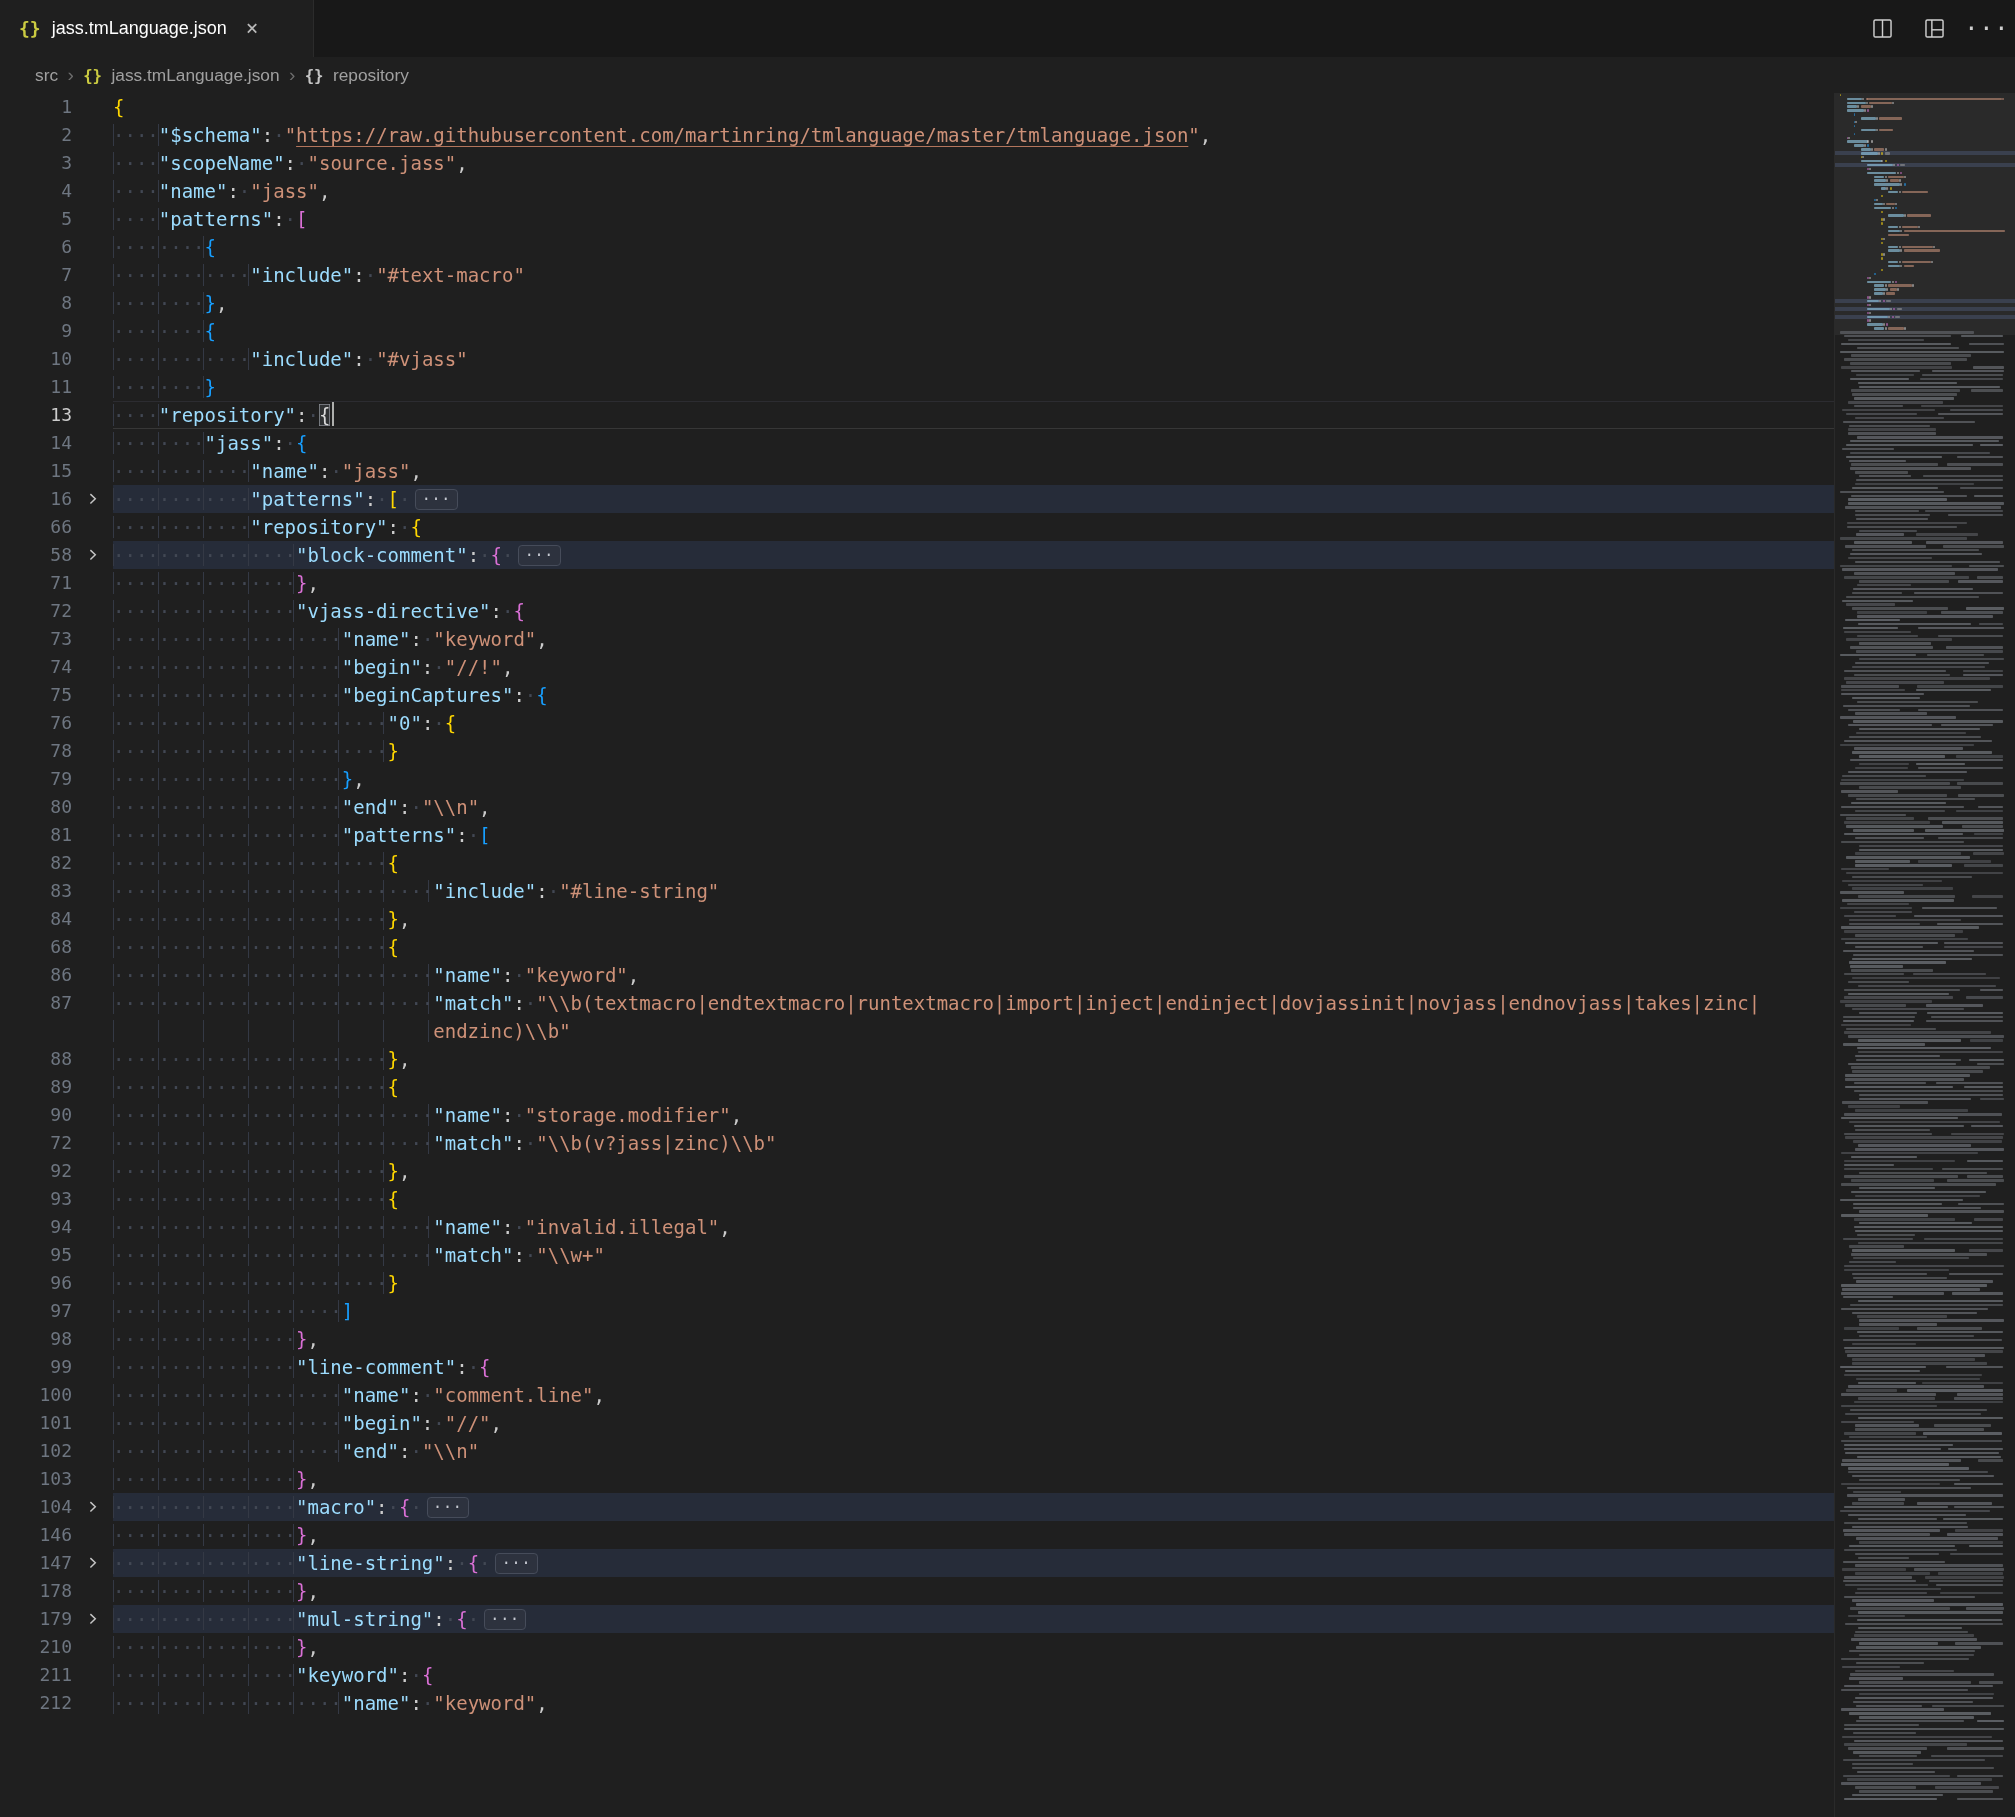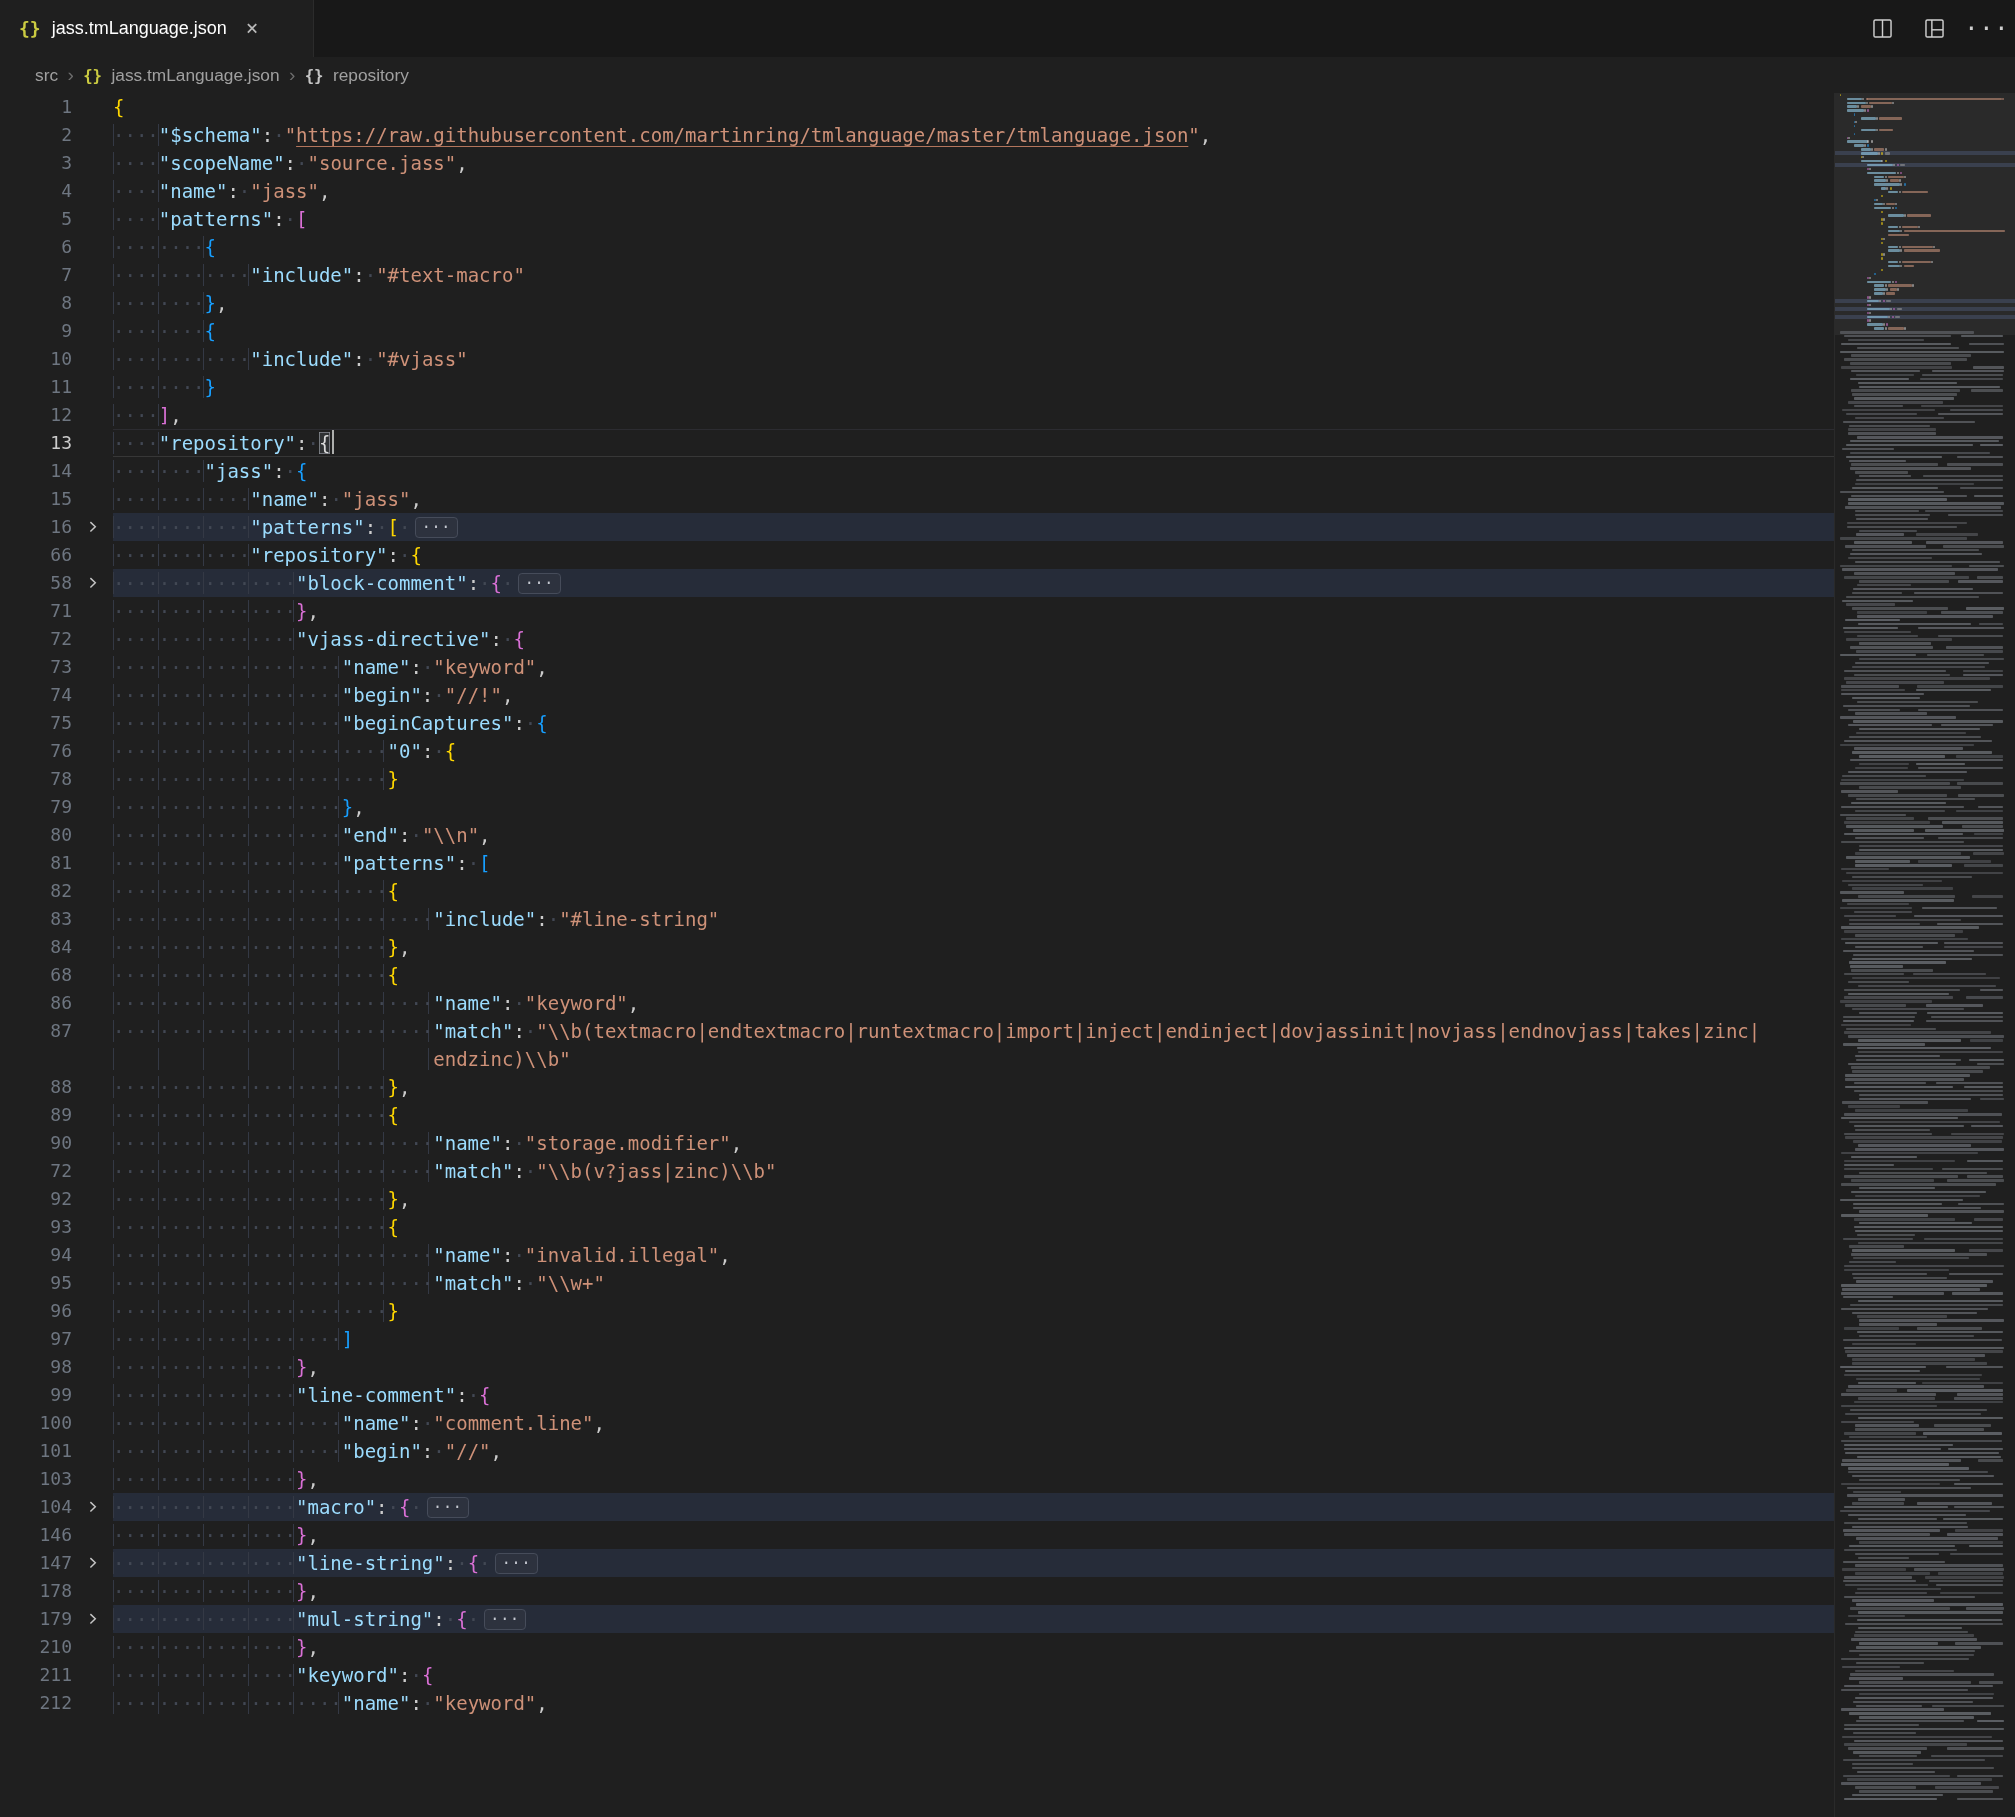--- a/index.html
+++ b/index.html
@@ -105,21 +105,20 @@
       <div class="row"><div class="gutter"><span class="num">2</span><span class="chev"></span></div><div class="code"><span class="ind">····</span><span class="tk-k">"$schema"</span><span class="tk-p">:</span><span class="tk-w">·</span><span class="tk-s">"</span><span class="tk-l">https://raw.githubusercontent.com/martinring/tmlanguage/master/tmlanguage.json</span><span class="tk-s">"</span><span class="tk-p">,</span></div></div>
       <div class="row"><div class="gutter"><span class="num">3</span><span class="chev"></span></div><div class="code"><span class="ind">····</span><span class="tk-k">"scopeName"</span><span class="tk-p">:</span><span class="tk-w">·</span><span class="tk-s">"source.jass"</span><span class="tk-p">,</span></div></div>
       <div class="row"><div class="gutter"><span class="num">4</span><span class="chev"></span></div><div class="code"><span class="ind">····</span><span class="tk-k">"name"</span><span class="tk-p">:</span><span class="tk-w">·</span><span class="tk-s">"jass"</span><span class="tk-p">,</span></div></div>
       <div class="row"><div class="gutter"><span class="num">5</span><span class="chev"></span></div><div class="code"><span class="ind">····</span><span class="tk-k">"patterns"</span><span class="tk-p">:</span><span class="tk-w">·</span><span class="tk-b2">[</span></div></div>
       <div class="row"><div class="gutter"><span class="num">6</span><span class="chev"></span></div><div class="code"><span class="ind">········</span><span class="tk-b3">{</span></div></div>
       <div class="row"><div class="gutter"><span class="num">7</span><span class="chev"></span></div><div class="code"><span class="ind">············</span><span class="tk-k">"include"</span><span class="tk-p">:</span><span class="tk-w">·</span><span class="tk-s">"#text-macro"</span></div></div>
       <div class="row"><div class="gutter"><span class="num">8</span><span class="chev"></span></div><div class="code"><span class="ind">········</span><span class="tk-b3">}</span><span class="tk-p">,</span></div></div>
       <div class="row"><div class="gutter"><span class="num">9</span><span class="chev"></span></div><div class="code"><span class="ind">········</span><span class="tk-b3">{</span></div></div>
       <div class="row"><div class="gutter"><span class="num">10</span><span class="chev"></span></div><div class="code"><span class="ind">············</span><span class="tk-k">"include"</span><span class="tk-p">:</span><span class="tk-w">·</span><span class="tk-s">"#vjass"</span></div></div>
       <div class="row"><div class="gutter"><span class="num">11</span><span class="chev"></span></div><div class="code"><span class="ind">········</span><span class="tk-b3">}</span></div></div>
-      <div class="row"><div class="gutter"><span class="num">12</span><span class="chev"></span></div><div class="code"><span class="ind">····</span><span class="tk-b2">]</span><span class="tk-p">,</span></div></div>
       <div class="row cur"><div class="gutter"><span class="num">13</span><span class="chev"></span></div><div class="code"><span class="ind">····</span><span class="tk-k">"repository"</span><span class="tk-p">:</span><span class="tk-w">·</span><span class="tk-bm">{</span><span class="cursor"></span></div></div>
       <div class="row"><div class="gutter"><span class="num">14</span><span class="chev"></span></div><div class="code"><span class="ind">········</span><span class="tk-k">"jass"</span><span class="tk-p">:</span><span class="tk-w">·</span><span class="tk-b3">{</span></div></div>
       <div class="row"><div class="gutter"><span class="num">15</span><span class="chev"></span></div><div class="code"><span class="ind">············</span><span class="tk-k">"name"</span><span class="tk-p">:</span><span class="tk-w">·</span><span class="tk-s">"jass"</span><span class="tk-p">,</span></div></div>
       <div class="row hl"><div class="gutter"><span class="num">16</span><span class="chev"><svg width="15.7" height="15.7" viewBox="0 0 16 16">
               <path d="M5.5 3.2l5 4.8-5 4.8" fill="none" stroke="#c5c5c5" stroke-width="1.5"></path>
             </svg></span></div><div class="code"><span class="ind">············</span><span class="tk-k">"patterns"</span><span class="tk-p">:</span><span class="tk-w">·</span><span class="tk-b1">[</span><span class="tk-w">·</span><span class="tk-badge">···</span></div></div>
       <div class="row"><div class="gutter"><span class="num">66</span><span class="chev"></span></div><div class="code"><span class="ind">············</span><span class="tk-k">"repository"</span><span class="tk-p">:</span><span class="tk-w">·</span><span class="tk-b1">{</span></div></div>
       <div class="row hl"><div class="gutter"><span class="num">58</span><span class="chev"><svg width="15.7" height="15.7" viewBox="0 0 16 16">
               <path d="M5.5 3.2l5 4.8-5 4.8" fill="none" stroke="#c5c5c5" stroke-width="1.5"></path>
             </svg></span></div><div class="code"><span class="ind">················</span><span class="tk-k">"block-comment"</span><span class="tk-p">:</span><span class="tk-w">·</span><span class="tk-b2">{</span><span class="tk-w">·</span><span class="tk-badge">···</span></div></div>
@@ -147,20 +146,21 @@
       <div class="row"><div class="gutter"><span class="num">92</span><span class="chev"></span></div><div class="code"><span class="ind">························</span><span class="tk-b1">}</span><span class="tk-p">,</span></div></div>
       <div class="row"><div class="gutter"><span class="num">93</span><span class="chev"></span></div><div class="code"><span class="ind">························</span><span class="tk-b1">{</span></div></div>
       <div class="row"><div class="gutter"><span class="num">94</span><span class="chev"></span></div><div class="code"><span class="ind">····························</span><span class="tk-k">"name"</span><span class="tk-p">:</span><span class="tk-w">·</span><span class="tk-s">"invalid.illegal"</span><span class="tk-p">,</span></div></div>
       <div class="row"><div class="gutter"><span class="num">95</span><span class="chev"></span></div><div class="code"><span class="ind">····························</span><span class="tk-k">"match"</span><span class="tk-p">:</span><span class="tk-w">·</span><span class="tk-s">"\\w+"</span></div></div>
       <div class="row"><div class="gutter"><span class="num">96</span><span class="chev"></span></div><div class="code"><span class="ind">························</span><span class="tk-b1">}</span></div></div>
       <div class="row"><div class="gutter"><span class="num">97</span><span class="chev"></span></div><div class="code"><span class="ind">····················</span><span class="tk-b3">]</span></div></div>
       <div class="row"><div class="gutter"><span class="num">98</span><span class="chev"></span></div><div class="code"><span class="ind">················</span><span class="tk-b2">}</span><span class="tk-p">,</span></div></div>
       <div class="row"><div class="gutter"><span class="num">99</span><span class="chev"></span></div><div class="code"><span class="ind">················</span><span class="tk-k">"line-comment"</span><span class="tk-p">:</span><span class="tk-w">·</span><span class="tk-b2">{</span></div></div>
       <div class="row"><div class="gutter"><span class="num">100</span><span class="chev"></span></div><div class="code"><span class="ind">····················</span><span class="tk-k">"name"</span><span class="tk-p">:</span><span class="tk-w">·</span><span class="tk-s">"comment.line"</span><span class="tk-p">,</span></div></div>
       <div class="row"><div class="gutter"><span class="num">101</span><span class="chev"></span></div><div class="code"><span class="ind">····················</span><span class="tk-k">"begin"</span><span class="tk-p">:</span><span class="tk-w">·</span><span class="tk-s">"//"</span><span class="tk-p">,</span></div></div>
+      <div class="row"><div class="gutter"><span class="num">102</span><span class="chev"></span></div><div class="code"><span class="ind">····················</span><span class="tk-k">"end"</span><span class="tk-p">:</span><span class="tk-w">·</span><span class="tk-s">"\\n"</span></div></div>
       <div class="row"><div class="gutter"><span class="num">103</span><span class="chev"></span></div><div class="code"><span class="ind">················</span><span class="tk-b2">}</span><span class="tk-p">,</span></div></div>
       <div class="row hl"><div class="gutter"><span class="num">104</span><span class="chev"><svg width="15.7" height="15.7" viewBox="0 0 16 16">
               <path d="M5.5 3.2l5 4.8-5 4.8" fill="none" stroke="#c5c5c5" stroke-width="1.5"></path>
             </svg></span></div><div class="code"><span class="ind">················</span><span class="tk-k">"macro"</span><span class="tk-p">:</span><span class="tk-w">·</span><span class="tk-b2">{</span><span class="tk-w">·</span><span class="tk-badge">···</span></div></div>
       <div class="row"><div class="gutter"><span class="num">146</span><span class="chev"></span></div><div class="code"><span class="ind">················</span><span class="tk-b2">}</span><span class="tk-p">,</span></div></div>
       <div class="row hl"><div class="gutter"><span class="num">147</span><span class="chev"><svg width="15.7" height="15.7" viewBox="0 0 16 16">
               <path d="M5.5 3.2l5 4.8-5 4.8" fill="none" stroke="#c5c5c5" stroke-width="1.5"></path>
             </svg></span></div><div class="code"><span class="ind">················</span><span class="tk-k">"line-string"</span><span class="tk-p">:</span><span class="tk-w">·</span><span class="tk-b2">{</span><span class="tk-w">·</span><span class="tk-badge">···</span></div></div>
       <div class="row"><div class="gutter"><span class="num">178</span><span class="chev"></span></div><div class="code"><span class="ind">················</span><span class="tk-b2">}</span><span class="tk-p">,</span></div></div>
       <div class="row hl"><div class="gutter"><span class="num">179</span><span class="chev"><svg width="15.7" height="15.7" viewBox="0 0 16 16">

